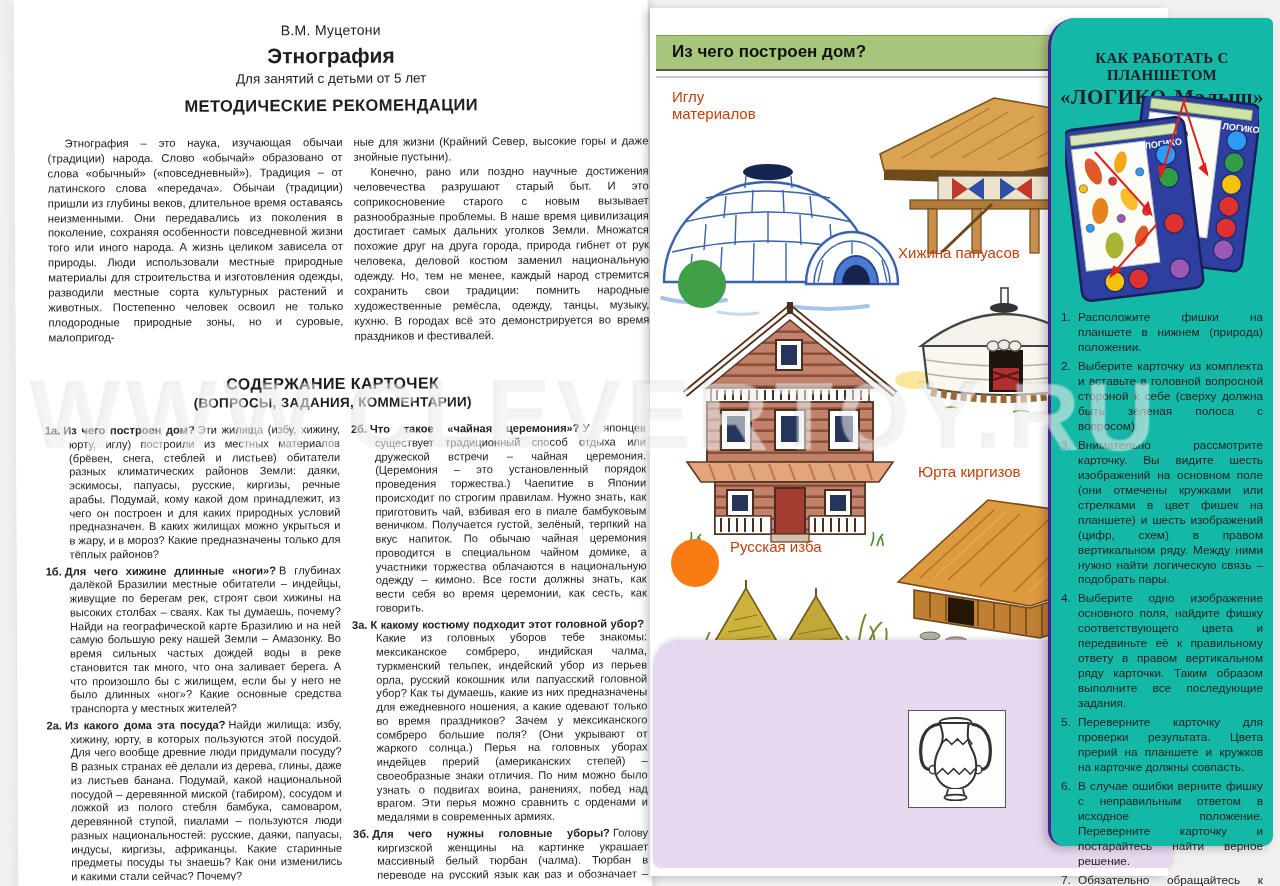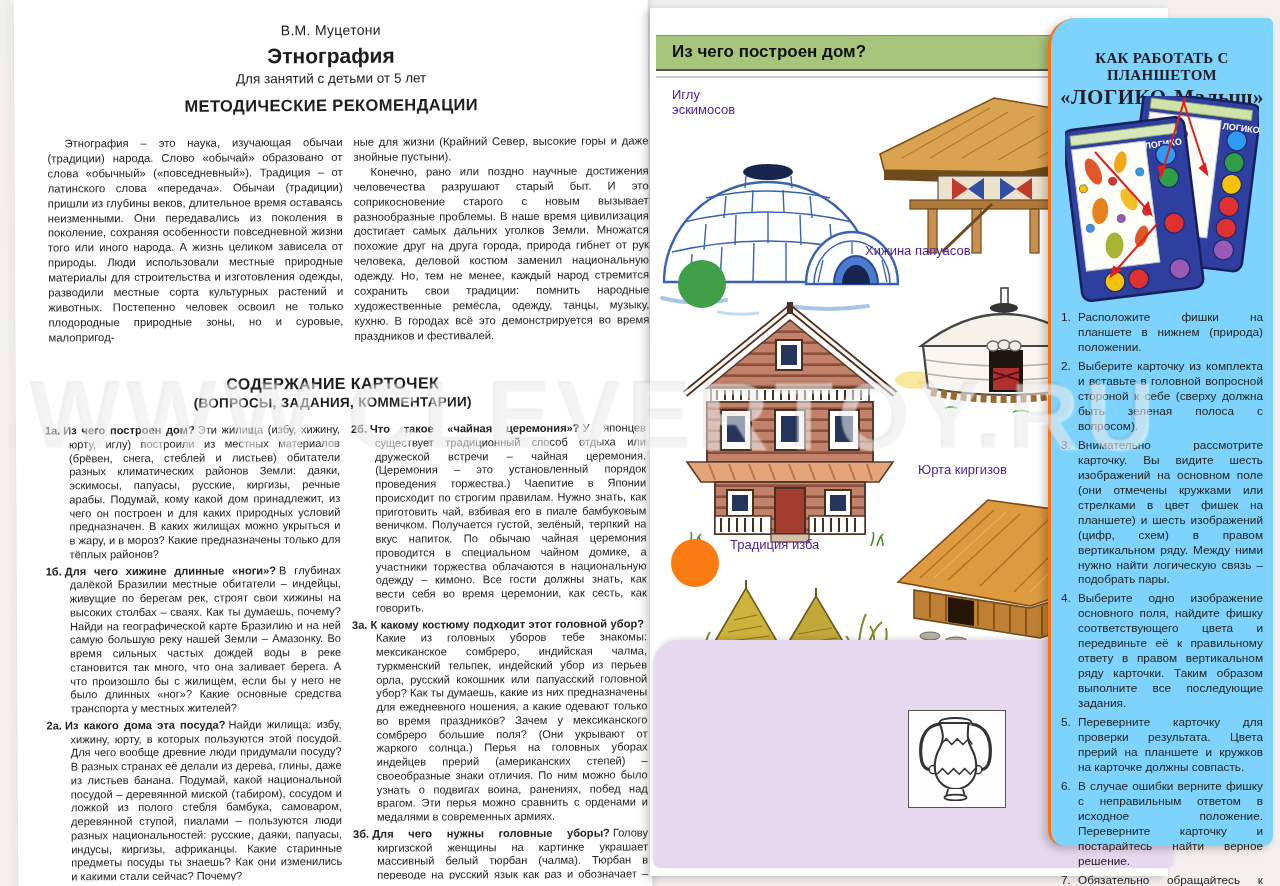--- a/index.html
+++ b/index.html
@@ -27,34 +27,34 @@
   .item .num{margin-right:3px;}
   .item .ttl{margin-right:3px;}
 
   
   .main-card{position:absolute;left:650px;top:8px;width:518px;height:868px;background:#fff;
     box-shadow:-4px 2px 8px rgba(0,0,0,.2);z-index:2;}
   .green-bar{position:absolute;left:6px;top:27px;right:0;height:33px;background:#a8c57c;
     border-top:1px solid #7d9a55;border-bottom:2px solid #555;}
   .green-bar-underline{position:absolute;left:6px;top:68px;right:0;height:2px;background:#c9c9c9;}
   .question-text{position:absolute;left:16px;top:6px;font-size:17px;font-weight:bold;color:#111;}
-  .card-label{position:absolute;font-size:13px;color:#4c1d95;line-height:1.15;}
+  .card-label{position:absolute;font-size:15px;color:#c2410c;line-height:1.15;}
   .dot{position:absolute;width:48px;height:48px;border-radius:50%;}
   .dot-green{background:#3fa047;}
   .dot-orange{background:#f97b12;}
   .ill{position:absolute;}
 
   
   .bottom-card{position:absolute;left:653px;top:640px;width:520px;height:228px;background:#e6d8ee;
     border-radius:26px 8px 6px 8px;box-shadow:0 -2px 5px rgba(0,0,0,.12);z-index:3;}
   .vase-frame{position:absolute;left:255px;top:70px;width:96px;height:96px;background:#fdfdfd;border:1.5px solid #555;}
 
   
-  .sidebar{position:absolute;left:1048px;top:18px;width:222px;height:828px;background:#7dd3fc;
-    border-radius:28px 6px 10px 16px;border-left:3px solid #f97316;box-shadow:-4px 3px 8px rgba(0,0,0,.22);z-index:5;}
+  .sidebar{position:absolute;left:1048px;top:18px;width:222px;height:828px;background:#14b8a6;
+    border-radius:28px 6px 10px 16px;border-left:3px solid #4c1d95;box-shadow:-4px 3px 8px rgba(0,0,0,.22);z-index:5;}
   .sidebar-title{position:absolute;left:0;top:32px;width:100%;text-align:center;color:#241c26;
     font-family:"Liberation Serif","DejaVu Serif",serif;}
   .sidebar-title .t1{font-size:15px;font-weight:bold;letter-spacing:.3px;}
   .sidebar-title .t2{font-size:21px;font-weight:bold;letter-spacing:.5px;margin-top:1px;}
   .tablet-img{position:absolute;left:14px;top:78px;width:194px;height:206px;}
   .steps{position:absolute;left:10px;top:292px;width:202px;}
   .step{display:flex;margin-bottom:4px;}
   .step-num{width:17px;flex:0 0 17px;font-size:11.8px;line-height:1.27;color:#222;}
   .step-text{flex:1;font-size:11.8px;line-height:1.27;color:#222;text-align:justify;}
 
@@ -118,21 +118,21 @@
   </div>
 
   <div class="main-card">
     <div class="green-bar">
       <div class="question-text">Из чего построен дом?</div>
     </div>
     <div class="green-bar-underline"></div>
 
     <div class="card-label" style="left:22px;top:80px;">
       <div>Иглу</div>
-      <div>эскимосов</div>
+      <div>материалов</div>
     </div>
 
     <svg class="ill" style="left:8px;top:122px;" width="252" height="190" viewBox="0 0 252 190">
       <path d="M4 168 q32 8 64 2" stroke="#a8c4e8" stroke-width="4" fill="none" stroke-linecap="round"></path>
       <path d="M130 176 q40 6 80 0" stroke="#a8c4e8" stroke-width="4" fill="none" stroke-linecap="round"></path>
       <path d="M60 182 q20 4 40 1" stroke="#c6d9f2" stroke-width="3" fill="none" stroke-linecap="round"></path>
       <path d="M6 152 A 104 100 0 0 1 214 152 Z" fill="#fdfeff" stroke="#3b62ad" stroke-width="2.4"></path>
       <path d="M14 122 Q110 100 206 122" fill="none" stroke="#3b62ad" stroke-width="1.6"></path>
       <path d="M26 92 Q110 72 194 92" fill="none" stroke="#3b62ad" stroke-width="1.6"></path>
       <path d="M48 68 Q110 54 172 68" fill="none" stroke="#3b62ad" stroke-width="1.6"></path>
@@ -193,21 +193,21 @@
       <rect x="38" y="108" width="216" height="9" fill="#b07a3a" stroke="#6e4a1c" stroke-width="1.2"></rect>
       <g fill="#c98f4e" stroke="#6e4a1c" stroke-width="1.2">
         <rect x="56" y="117" width="9" height="44"></rect>
           <rect x="100" y="117" width="9" height="44"></rect>
           <rect x="158" y="117" width="9" height="44"></rect>
           <rect x="212" y="117" width="9" height="44"></rect>
       </g>
       <line x1="70" y1="160" x2="120" y2="112" stroke="#6e4a1c" stroke-width="3"></line>
     </svg>
 
-    <div class="card-label" style="left:215px;top:236px;width:240px;">Хижина папуасов</div>
+    <div class="card-label" style="left:248px;top:236px;width:240px;">Хижина папуасов</div>
 
     <svg class="ill" style="left:25px;top:292px;" width="232" height="252" viewBox="0 0 232 252">
       <defs>
         <pattern id="lg" width="8" height="11" patternUnits="userSpaceOnUse">
           <rect width="8" height="11" fill="#c2826a"></rect>
           <rect y="8.4" width="8" height="2.6" fill="#8a503c"></rect>
         </pattern>
       </defs>
       <path d="M10 94 L115 8 L220 94" fill="none" stroke="#4a2e20" stroke-width="7"></path>
       <path d="M10 94 L115 8 L220 94" fill="none" stroke="#fdf6ef" stroke-width="3.4"></path>
@@ -283,21 +283,21 @@
           <line x1="180" y1="218" x2="180" y2="232"></line>
       </g>
       <rect x="96" y="234" width="38" height="8" fill="#d8c0a8" stroke="#5a3a2a" stroke-width="1.2"></rect>
       <g stroke="#4e8a2e" stroke-width="1.6" fill="none">
         <path d="M14 246 q4 -10 2 -14 M20 246 q2 -8 6 -12 M26 246 q0 -6 -3 -10"></path>
         <path d="M196 246 q4 -10 2 -14 M202 246 q2 -8 6 -12 M208 246 q0 -6 -3 -10"></path>
       </g>
     </svg>
 
     <div class="dot dot-orange" style="left:21px;top:531px;"></div>
-    <div class="card-label" style="left:80px;top:530px;">Традиция изба</div>
+    <div class="card-label" style="left:80px;top:530px;">Русская изба</div>
 
     <svg class="ill" style="left:243px;top:272px;" width="224" height="156" viewBox="0 0 224 156">
       <ellipse cx="22" cy="100" rx="20" ry="9" fill="#f3d34a" opacity=".55"></ellipse>
       <ellipse cx="190" cy="118" rx="22" ry="7" fill="#f3d34a" opacity=".4"></ellipse>
       <rect x="108" y="8" width="7" height="20" fill="#fdfdfb" stroke="#444" stroke-width="1.6"></rect>
       <path d="M28 66 Q111 2 194 66 Z" fill="#f5f2ea" stroke="#444" stroke-width="2.2"></path>
       <ellipse cx="111" cy="28" rx="14" ry="5" fill="#333"></ellipse>
       <path d="M30 66 L192 66 L187 108 Q111 122 35 108 Z" fill="#faf7f0" stroke="#444" stroke-width="2.2"></path>
       <path d="M33 80 Q111 92 189 80" fill="none" stroke="#b9b2a4" stroke-width="1.6"></path>
       <path d="M35 94 Q111 106 187 94" fill="none" stroke="#b9b2a4" stroke-width="1.6"></path>

